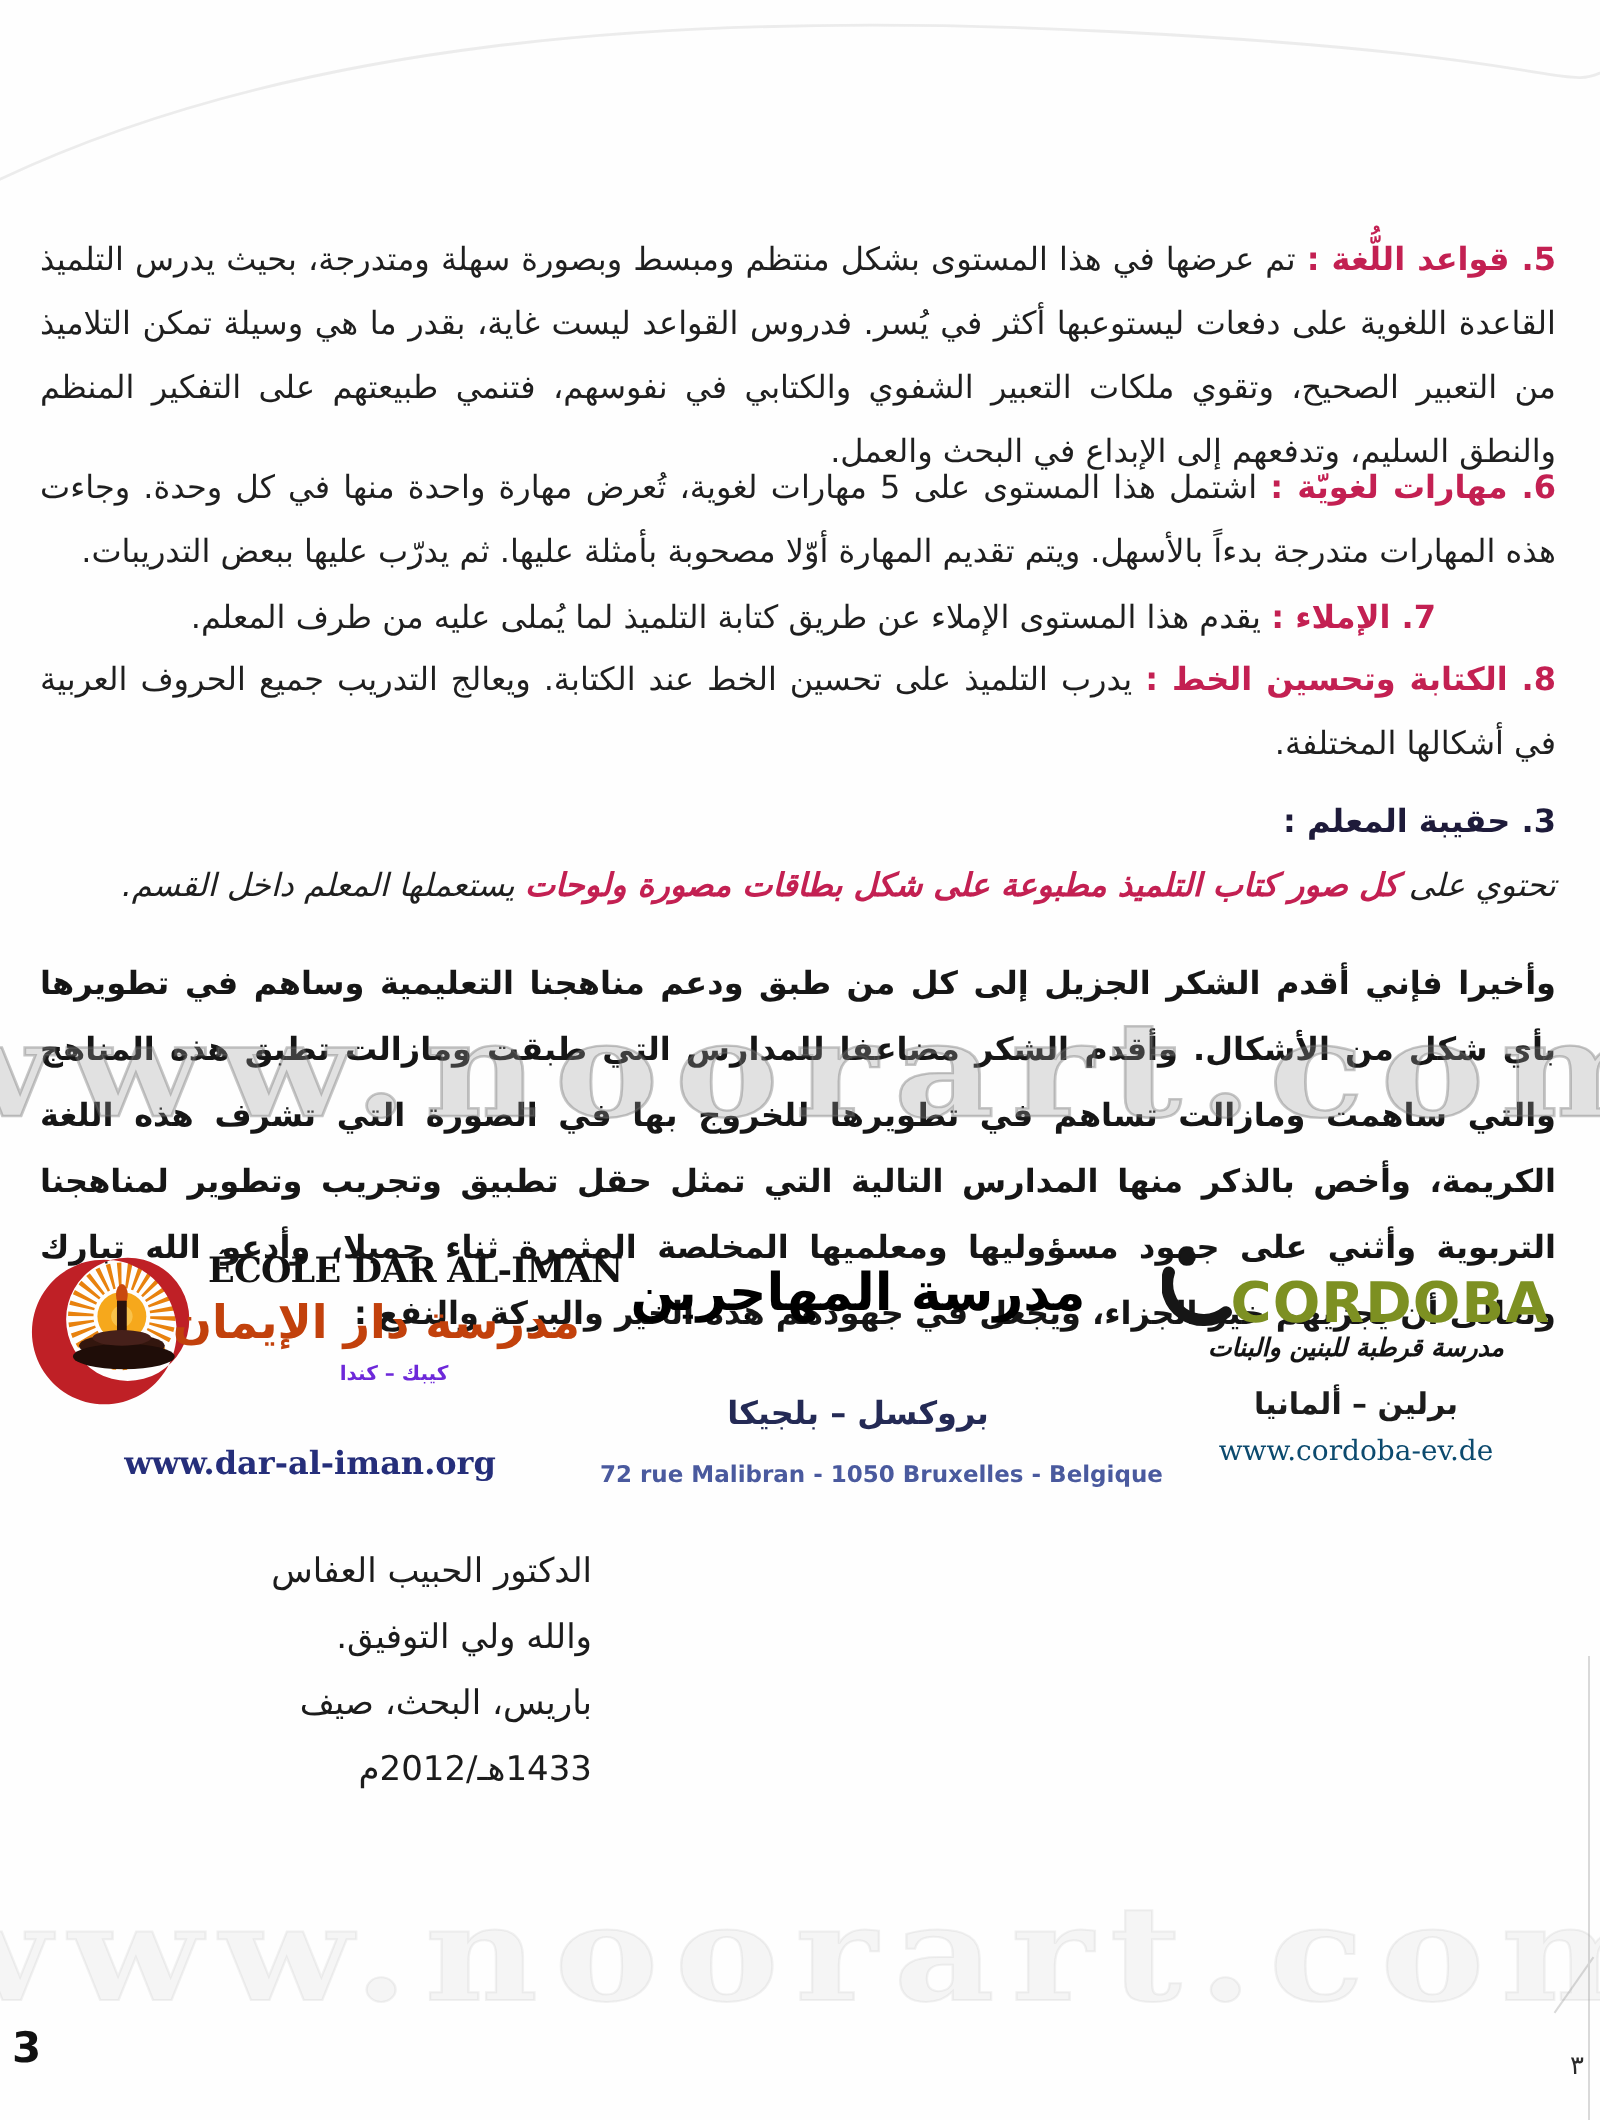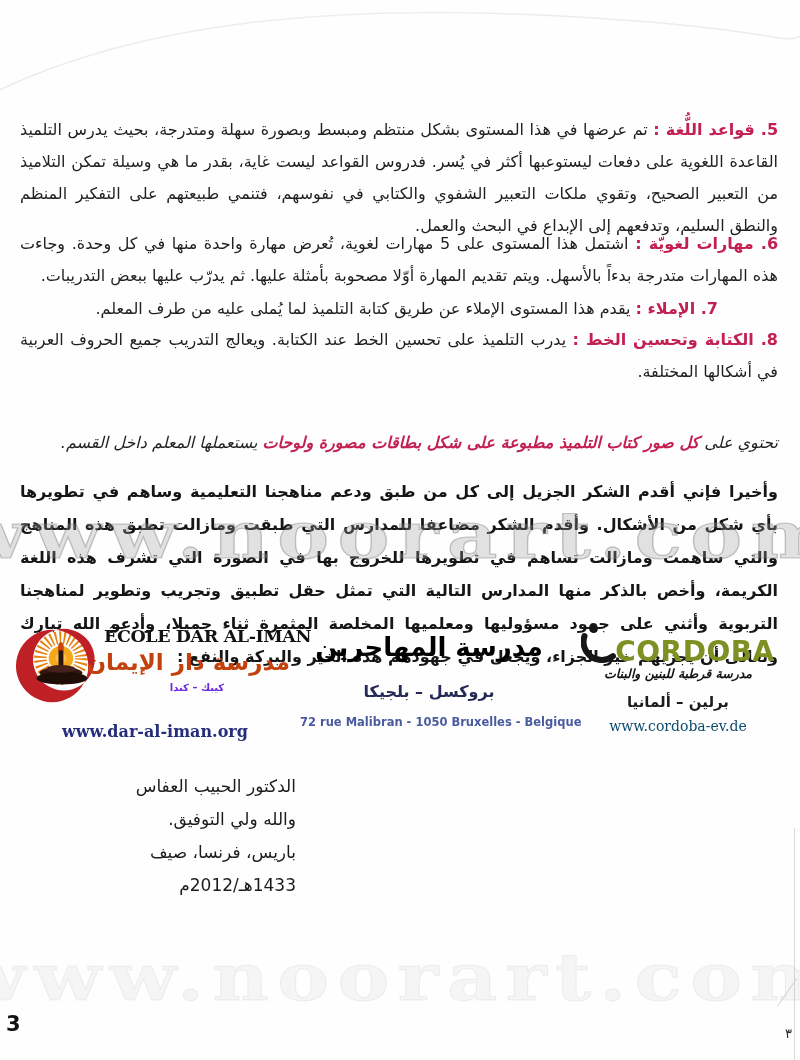--- a/index.html
+++ b/index.html
@@ -35,21 +35,21 @@
   .logo-dar { position:absolute; left:12px; top:4px; width:278px; }
   .dar-emblem { position:absolute; left:2px; top:4px; }
   .dar-col { position:absolute; left:92px; top:10px; width:186px; text-align:center; }
   .dar-latin { font-family:"DejaVu Serif", serif; font-weight:bold; font-size:17.5px; color:#121212; letter-spacing:-0.4px; white-space:nowrap; }
   .dar-arabic { direction:rtl; font-weight:bold; font-size:23px; color:#c2410c; margin-top:3px; white-space:nowrap; }
   .dar-loc { direction:rtl; font-weight:bold; font-size:10px; color:#6d28d9; margin-top:7px; }
   .dar-url { position:absolute; left:40px; top:106px; width:206px; text-align:center;
              font-family:"DejaVu Serif", serif; font-weight:bold; font-size:16px; color:#252e7a; }
   .logo-muh { position:absolute; left:300px; top:0; width:258px; text-align:center; }
   .muh-name { direction:rtl; font-weight:bold; font-size:26px; color:#000000; line-height:70px; white-space:nowrap; }
-  .muh-loc  { direction:rtl; font-weight:bold; font-size:16px; color:#242a55; margin-top:0; }
+  .muh-loc  { direction:rtl; font-weight:bold; font-size:16px; color:#242a55; margin-top:15px; }
   .muh-addr { font-weight:bold; font-size:11.5px; color:#4a5a9e; margin-top:14px; white-space:nowrap; }
   .logo-cor { position:absolute; left:578px; top:8px; width:200px; text-align:center; }
   .cor-row { display:flex; align-items:flex-end; justify-content:center; height:48px; }
   .cor-name { font-weight:bold; font-size:28px; color:#7d9022; letter-spacing:0.5px; margin-left:-4px; }
   .cor-arabic { direction:rtl; font-weight:bold; font-size:12.5px; color:#141414; margin-top:-2px; white-space:nowrap;font-style:italic; }
   .cor-loc { direction:rtl; font-weight:bold; font-size:15px; color:#1c1c1c; margin-top:12px; }
   .cor-url { font-family:"DejaVu Serif", serif; font-weight:normal; font-size:14px; color:#0c4a6e; margin-top:7px; }
   
   .signature {
     position:absolute; left:28px; top:770px; width:268px;
@@ -76,20 +76,21 @@
 
   <p class="para" style="top:212px;"><span class="h-crimson">6. مهارات لغويّة :</span>
 <span>اشتمل هذا المستوى على 5 مهارات لغوية، تُعرض مهارة واحدة منها في كل وحدة. وجاءت هذه المهارات متدرجة بدءاً بالأسهل. ويتم تقديم المهارة أوّلا مصحوبة بأمثلة عليها. ثم يدرّب عليها ببعض التدريبات.</span></p>
 
   <p class="para single" style="top:277px; right:82px; width:680px;"><span class="h-crimson">7. الإملاء :</span>
 <span>يقدم هذا المستوى الإملاء عن طريق كتابة التلميذ لما يُملى عليه من طرف المعلم.</span></p>
 
   <p class="para" style="top:308px;"><span class="h-crimson">8. الكتابة وتحسين الخط :</span>
 <span>يدرب التلميذ على تحسين الخط عند الكتابة. ويعالج التدريب جميع الحروف العربية في أشكالها المختلفة.</span></p>
 
+  <p class="para single" style="top:379px;"><span class="h-navy">3. حقيبة المعلم :</span></p>
   <p class="para" style="top:411px;font-style:italic;"><span>تحتوي على</span>
 <span class="hl-crimson">كل صور كتاب التلميذ مطبوعة على شكل بطاقات مصورة ولوحات</span>
 <span>يستعملها المعلم داخل القسم.</span></p>
 
   <p class="para bold-par" style="top:459px; line-height:33px;">وأخيرا فإني أقدم الشكر الجزيل إلى كل من طبق ودعم مناهجنا التعليمية وساهم في تطويرها بأي شكل من الأشكال. وأقدم الشكر مضاعفا للمدارس التي طبقت ومازالت تطبق هذه المناهج والتي ساهمت ومازالت تساهم في تطويرها للخروج بها في الصورة التي تشرف هذه اللغة الكريمة، وأخص بالذكر منها المدارس التالية التي تمثل حقل تطبيق وتجريب وتطوير لمناهجنا التربوية وأثني على جهود مسؤوليها ومعلميها المخلصة المثمرة ثناء جميلا، وأدعو الله تبارك وتعالى أن يجزيهم خير الجزاء، ويجعل في جهودهم هذه الخير والبركة والنفع :</p>
 
   <div class="logos">
 
     <div class="logo-dar">
       <svg class="dar-emblem" width="88" height="92" viewBox="0 0 90 92">
@@ -131,21 +132,21 @@
       </div>
       <div class="cor-arabic">مدرسة قرطبة للبنين والبنات</div>
       <div class="cor-loc">برلين – ألمانيا</div>
       <div class="cor-url">www.cordoba-ev.de</div>
     </div>
   </div>
 
   <div class="signature">
     <div>الدكتور الحبيب العفاس</div>
     <div>والله ولي التوفيق.</div>
-    <div>باريس، فرنسا، صيف 1433هـ/2012م</div>
+    <div>باريس، البحث، صيف 1433هـ/2012م</div>
   </div>
 
   <div class="wm wm1">www.noorart.com</div>
   <div class="wm wm2">www.noorart.com</div>
 
   <div class="pg-left">3</div>
   <div class="pg-right">٣</div>
   <div class="edge-line"></div>
   <div class="scratch"></div>
 

